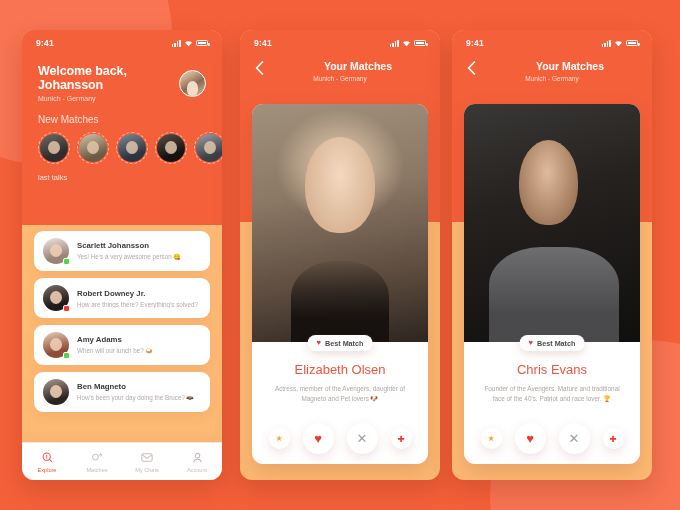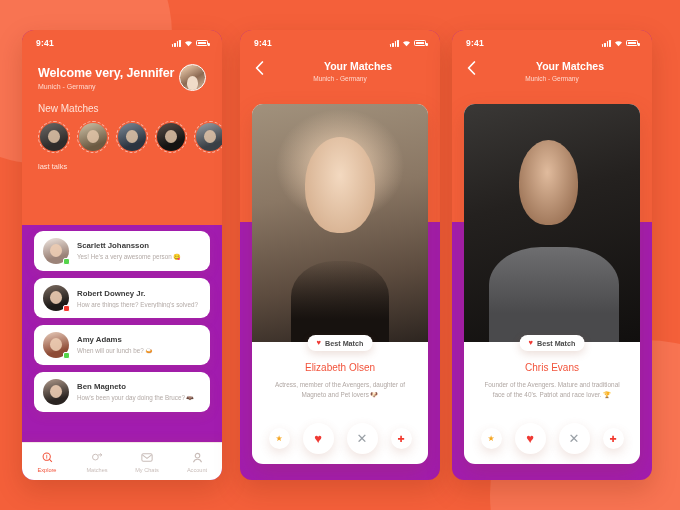--- a/index.html
+++ b/index.html
@@ -16,21 +16,21 @@
   }
   .bg-circle-br {
     position:absolute; right:-120px; bottom:-140px; width:310px; height:310px;
     border-radius:50%; background:#F87452;
   }
   .stage { position:absolute; inset:0; }
 
   
   .phone {
     position:absolute; top:30px; width:200px; height:450px;
-    background:#a21caf; border-radius:12px; overflow:hidden;
+    background:#fdba74; border-radius:12px; overflow:hidden;
     box-shadow:0 10px 26px rgba(120,30,10,.22);
   }
   #phone1 { left:22px; }
   #phone2 { left:240px; }
   #phone3 { left:452px; }
 
   .hdr { background:#F4603A; width:100%; position:relative; }
   #phone1 .hdr { height:195px; }
   #phone2 .hdr, #phone3 .hdr { height:192px; }
 
@@ -153,21 +153,21 @@
   }
   .badge {
     position:absolute; left:50%; transform:translateX(-50%); bottom:-9px;
     background:#fff; border-radius:9px; padding:3.5px 9px;
     display:flex; align-items:center; gap:4px;
     font-size:7.2px; color:#4a4a4a; font-weight:bold; white-space:nowrap;
     box-shadow:0 3px 9px rgba(150,70,45,.18); z-index:3;
   }
   .badge .h { color:#EF3A34; font-size:7.5px; line-height:1; }
   .card-body { padding:20px 14px 0 14px; text-align:center; }
-  .p-name { color:#F2533B; font-size:10px; }
+  .p-name { color:#F2533B; font-size:13px; }
   .p-desc { color:#b0a7a3; font-size:6.4px; line-height:1.55; margin-top:7px; }
 
   .actions {
     position:absolute; left:0; right:0; bottom:10px;
     display:flex; align-items:center; justify-content:center; gap:13px;
   }
   .act {
     background:#fff; border-radius:50%; display:flex; align-items:center; justify-content:center;
     box-shadow:0 4px 11px rgba(160,80,55,.16); position:relative;
   }
@@ -199,21 +199,21 @@
             </span>
           <svg width="9" height="7" viewBox="0 0 9 7">
             <path d="M4.5 6.2 L1 2.6 A5 5 0 0 1 8 2.6 Z" fill="#fff"></path>
           </svg>
           <span class="batt"></span>
         </span>
       </div>
 
       <div class="welcome-row">
         <div>
-          <div class="welcome-title">Welcome very, Jennifer</div>
+          <div class="welcome-title">Welcome back, Johansson</div>
           <div class="welcome-sub">Munich - Germany</div>
         </div>
         <div class="me-avatar"></div>
       </div>
 
       <div class="section-label">New Matches</div>
       <div class="matches-row">
         <div class="match-av m1">
             <span class="ph"></span>
             <span class="face"></span>

